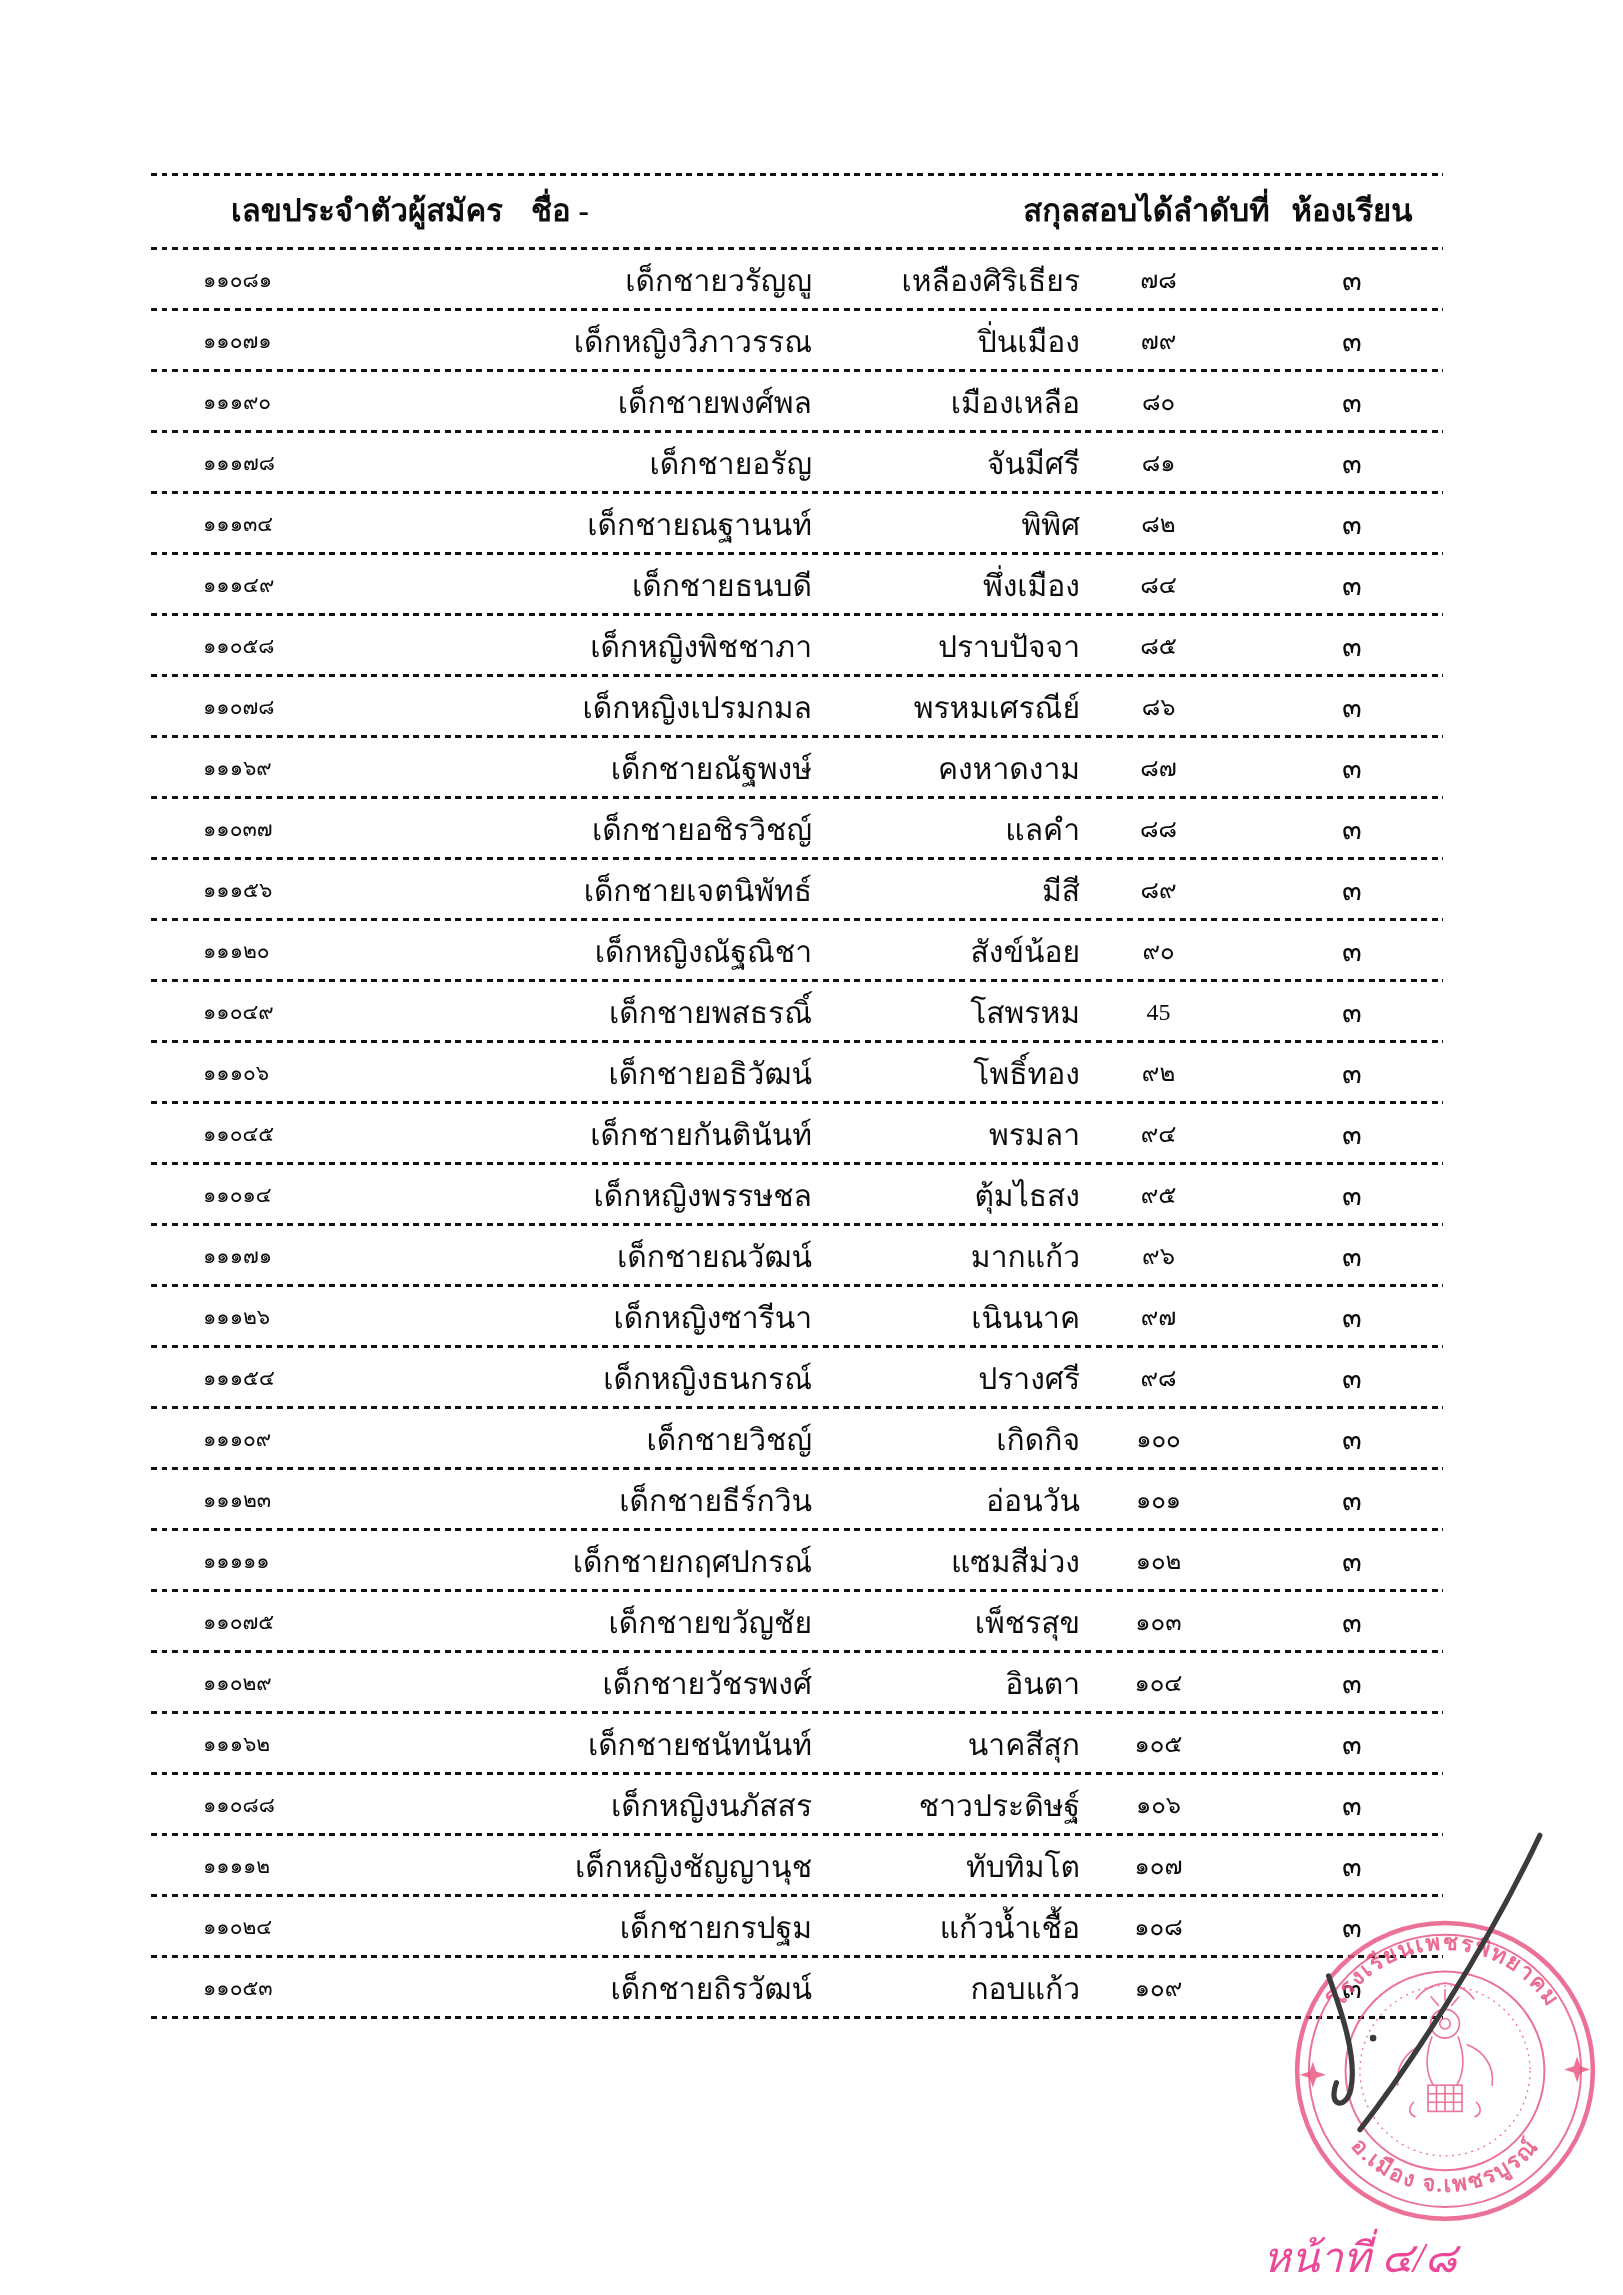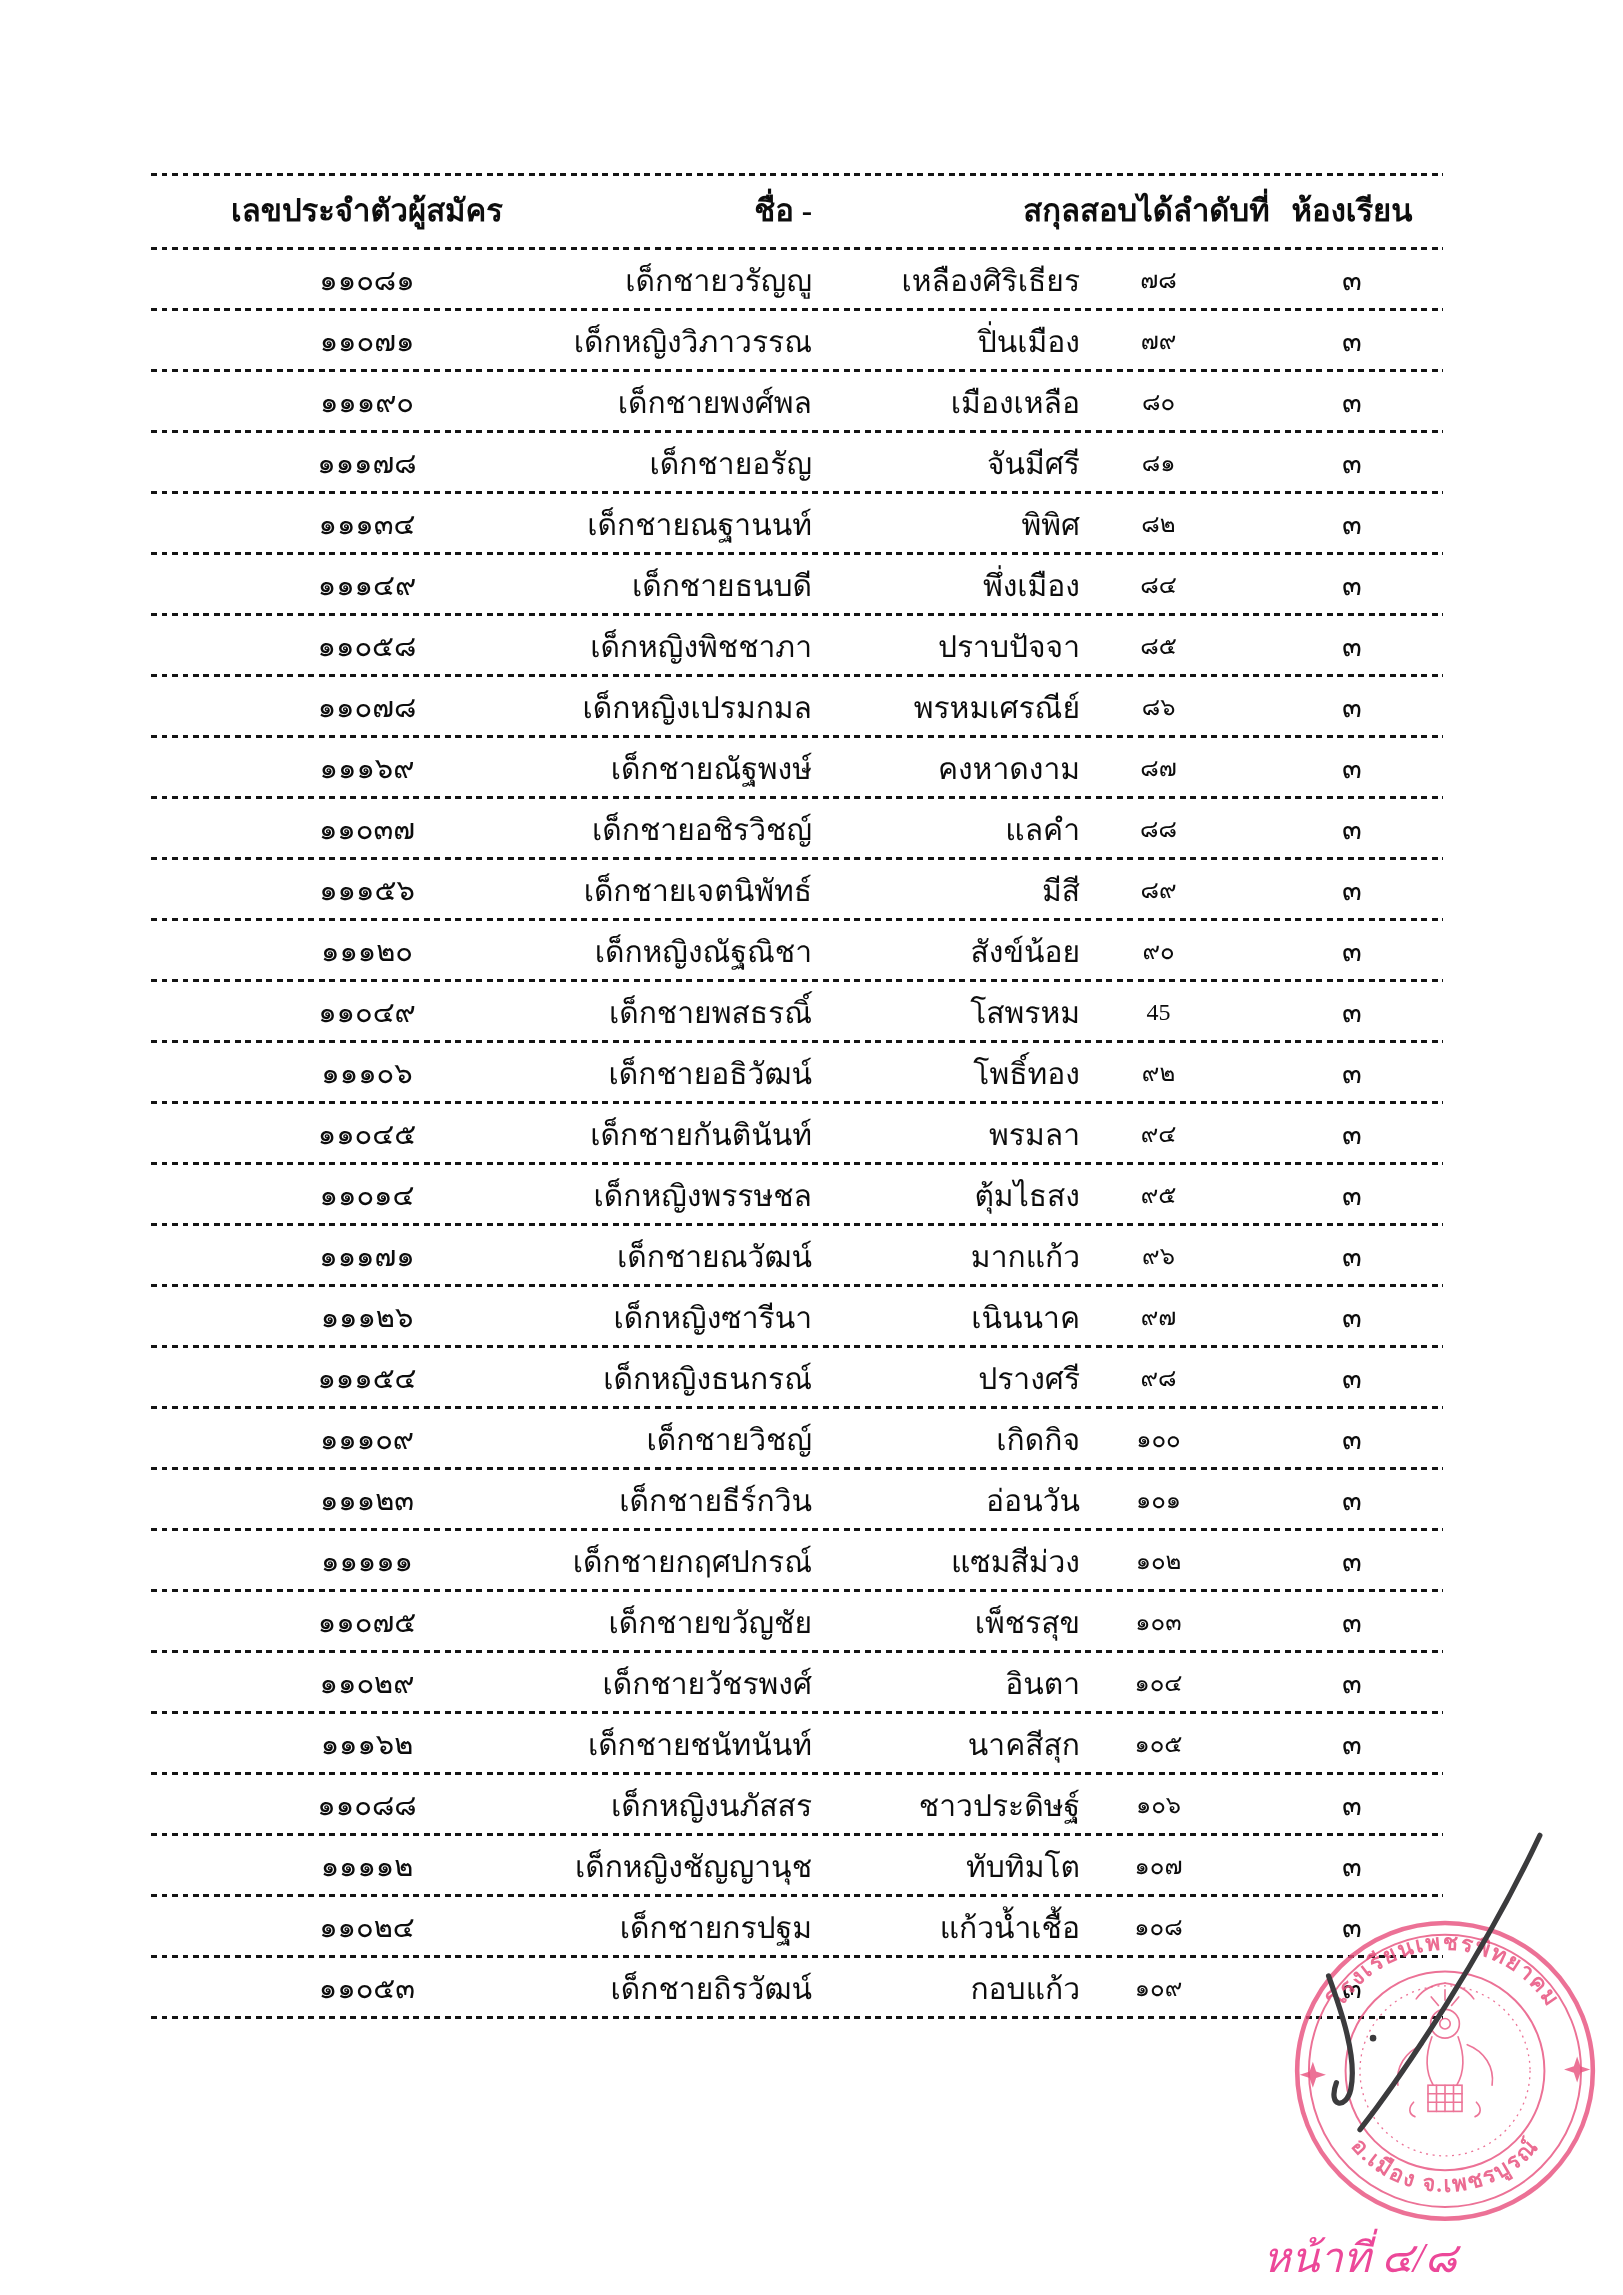--- a/index.html
+++ b/index.html
@@ -28,24 +28,24 @@
   .thead::before{
     content:"";position:absolute;top:0;left:0;right:0;height:3.3px;
     background:repeating-linear-gradient(90deg,#141414 0 5.9px,transparent 5.9px 10.5px);
   }
   .thead::after,.trow::after{
     content:"";position:absolute;bottom:0;left:0;right:0;height:3.3px;
     background:repeating-linear-gradient(90deg,#141414 0 5.9px,transparent 5.9px 10.5px);
   }
   .cell{font-size:30px;line-height:1.1;white-space:nowrap;}
   .hcell{font-weight:700;font-size:31px;}
-  .c-id{text-align:center;padding-left:52px;font-size:29px;}
+  .c-id{text-align:left;padding-left:52px;font-size:21px;}
   .h-id{text-align:center;padding-left:52px;}
   .c-name,.c-surname{text-align:right;}
-  .h-name{text-align:right;}
+  .h-name{text-align:left;}
   .h-surname{text-align:right;}
   .c-rank,.h-rank{text-align:center;font-size:24px;}
   .h-rank{font-size:31px;}
   .c-room,.h-room{text-align:center;font-size:29px;padding-left:24px;}
   .h-room{font-size:31px;}
   .footer{
     position:absolute;
     top:2224px;right:166px;
     font-size:42px;font-style:italic;font-weight:500;
     color:#ec4899;

